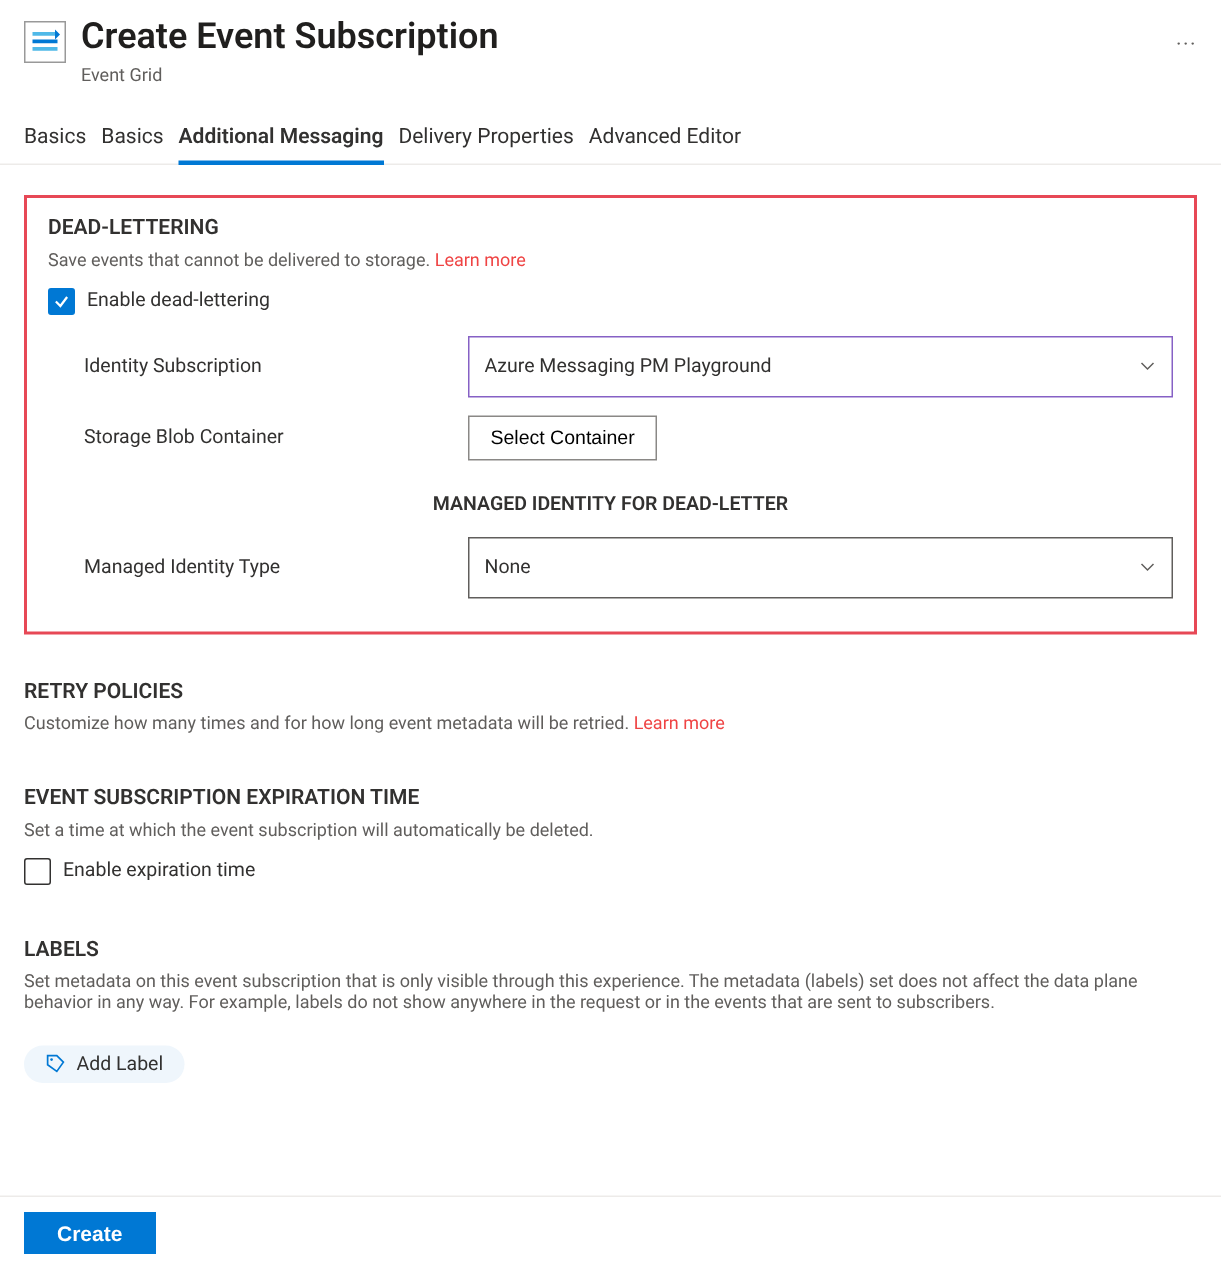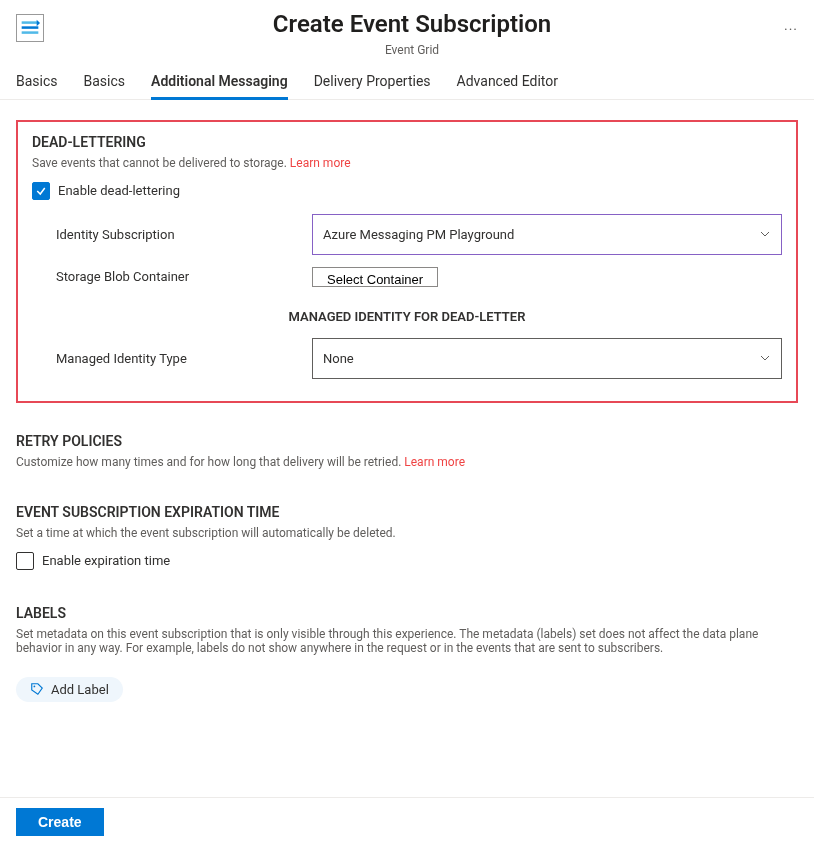--- a/index.html
+++ b/index.html
@@ -9,21 +9,20 @@
     color: #323130;
     background: #ffffff;
     width: 814px;
     height: 846px;
     position: relative;
   }
   .header {
     display: flex;
     align-items: flex-start;
     padding: 10px 16px 8px 16px;
-    text-align: center;
   }
   .service-icon {
     width: 28px;
     height: 28px;
     border: 1px solid #999;
     display: flex;
     align-items: center;
     justify-content: center;
     margin-right: 10px;
     margin-top: 4px;
@@ -44,23 +43,24 @@
   .more-icon {
     margin-left: 14px;
     margin-top: 12px;
     color: #605e5c;
     font-size: 14px;
     letter-spacing: 1px;
     cursor: pointer;
   }
   .tabs {
     display: flex;
-    gap: 26px;
+    gap: 10px;
     padding: 0 16px;
     border-bottom: 1px solid #edebe9;
+    margin-top: 10px;
   }
   .tab {
     padding: 8px 0 10px 0;
     font-size: 14px;
     color: #323130;
     cursor: pointer;
     position: relative;
   }
   .tab.active {
     font-weight: 600;
@@ -159,21 +159,21 @@
   .chevron {
     width: 12px;
     height: 12px;
   }
   .btn-secondary {
     border: 1px solid #8a8886;
     background: #fff;
     padding: 4px 14px;
     font-size: 13px;
     cursor: pointer;
-    height: 20px;
+    height: 30px;
   }
   .subsection-title {
     font-size: 13px;
     font-weight: 600;
     color: #323130;
     margin-top: 22px;
     margin-bottom: 14px;
     text-align: center;
   }
   .section-block { margin-bottom: 35px; }
@@ -283,21 +283,21 @@
               <polyline points="2,4 6,8 10,4" fill="none" stroke="#605e5c" stroke-width="1"></polyline>
             </svg>
         </div>
       </div>
     </div>
   </div>
 
   <div class="section-block">
     <div class="section-title">RETRY POLICIES</div>
     <div class="section-desc">
-      <span>Customize how many times and for how long that delivery will be retried.</span>
+      <span>Customize how many times and for how long event metadata will be retried.</span>
       <a class="link">Learn more</a>
     </div>
   </div>
 
   <div class="section-block">
     <div class="section-title">EVENT SUBSCRIPTION EXPIRATION TIME</div>
     <div class="section-desc">Set a time at which the event subscription will automatically be deleted.</div>
     <div class="checkbox-row" style="margin-bottom:0;">
       <div class="checkbox"></div>
       <div class="checkbox-label">Enable expiration time</div>

